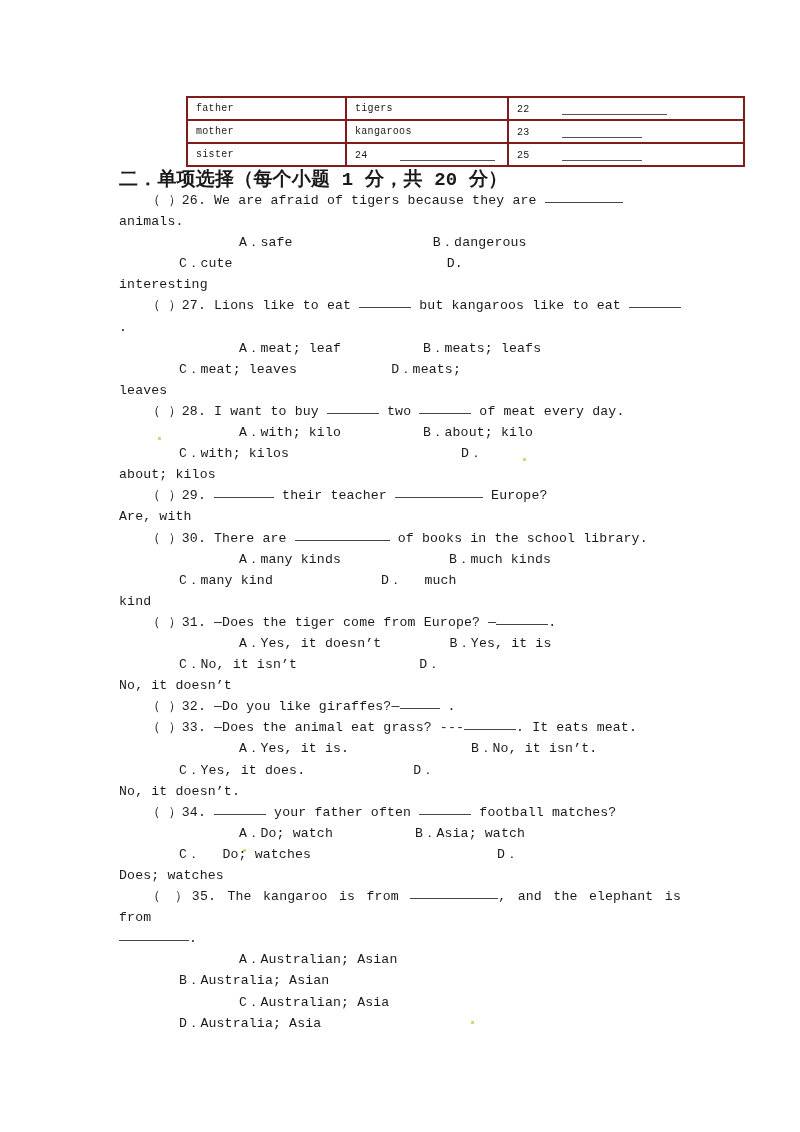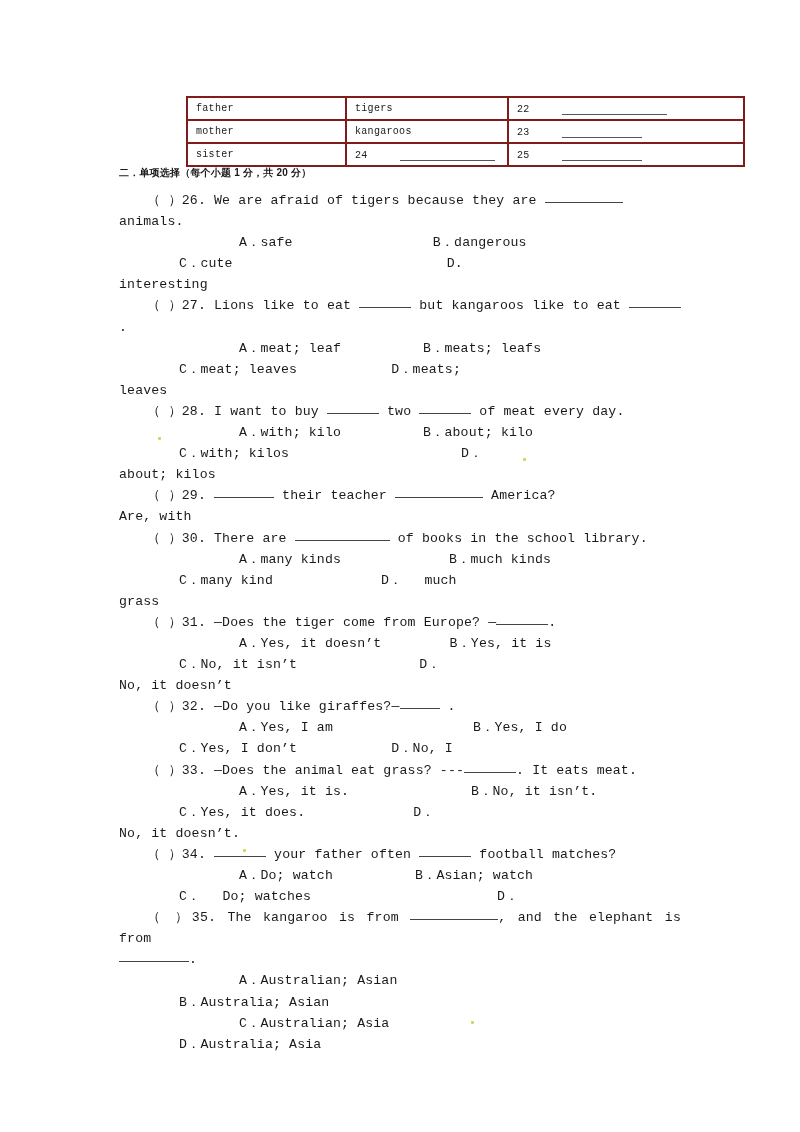--- a/index.html
+++ b/index.html
@@ -56,23 +56,23 @@
   .bl-a { width: 105px; }
   .bl-b { width: 80px; }
   .bl-c { width: 95px; }
   .bl-d { width: 80px; }
 
   
   .section-title {
     position: absolute;
     left: 119px;
     top: 166px;
-    font-family: Liberation Sans, sans-serif;
+    font-family: Liberation Mono, monospace;
     font-weight: bold;
-    font-size: 10px;
+    font-size: 19px;
     letter-spacing: 0.2px;
     white-space: nowrap;
   }
 
   
   .qbody {
     position: absolute;
     left: 119px;
     top: 190px;
     width: 562px;
@@ -186,40 +186,40 @@
     <div class="qline">interesting</div>
 
     <div class="qline indent-q"><span>（  ）</span><span>27.</span> <span>Lions like to eat </span><span class="u u-52"></span><span> but kangaroos like to eat </span><span class="u u-52"></span><span>.</span></div>
     <div class="qline indent-o"><span class="opt"><span>A．</span><span>meat; leaf</span></span><span class="sp-3"></span><span class="opt"><span>B．</span><span>meats; leafs</span></span><span class="sp-5"></span><span class="opt"><span>C．</span><span>meat; leaves</span></span><span class="sp-4"></span><span class="opt"><span>D．</span>meats;</span></div>
     <div class="qline">leaves</div>
 
     <div class="qline indent-q"><span>（  ）</span><span>28.</span> <span>I want to buy </span><span class="u u-52"></span><span> two </span><span class="u u-52"></span><span> of meat every day.</span></div>
     <div class="qline indent-o"><span class="opt"><span>A．</span><span>with; kilo</span></span><span class="sp-3"></span><span class="opt"><span>B．</span><span>about; kilo</span></span><span class="sp-6"></span><span class="opt"><span>C．</span><span>with; kilos</span></span><span class="sp-9"></span><span class="opt"><span>D．</span></span></div>
     <div class="qline">about; kilos</div>
 
-    <div class="qline indent-q"><span>（  ）</span><span>29.</span> <span class="u u-60"></span><span> their teacher </span><span class="u u-88"></span><span> America?</span></div>
+    <div class="qline indent-q"><span>（  ）</span><span>29.</span> <span class="u u-60"></span><span> their teacher </span><span class="u u-88"></span><span> Europe?</span></div>
     <div class="qline">Are, with</div>
 
     <div class="qline indent-q"><span>（  ）</span><span>30.</span> <span>There are </span><span class="u u-95"></span><span> of books in the school library.</span></div>
     <div class="qline indent-o"><span class="opt"><span>A．</span><span>many kinds</span></span><span class="sp-5"></span><span class="opt"><span>B．</span><span>much kinds</span></span><span class="sp-6"></span><span class="opt"><span>C．</span><span>many kind</span></span><span class="sp-5"></span><span class="opt"><span>D．</span><span class="sp-3"></span>much</span></div>
-    <div class="qline">grass</div>
+    <div class="qline">kind</div>
 
     <div class="qline indent-q"><span>（  ）</span><span>31.</span> <span>—Does the tiger come from Europe? —</span><span class="u u-52"></span><span>.</span></div>
     <div class="qline indent-o"><span class="opt"><span>A．</span><span>Yes, it doesn’t</span></span> <span class="opt"><span>B．</span><span>Yes, it is</span></span><span class="sp-5"></span><span class="opt"><span>C．</span><span>No, it isn’t</span></span><span class="sp-6"></span><span class="opt">D．</span></div>
     <div class="qline">No, it doesn’t</div>
 
     <div class="qline indent-q"><span>（  ）</span><span>32.</span> <span>—Do you like giraffes?—</span><span class="u u-40"></span><span> .</span></div>
-    <div class="qline indent-o"><span class="opt"><span>A．</span><span>Yes, I am</span></span><span class="sp-7"></span><span class="opt"><span>B．</span><span>Yes, I do</span></span><span class="sp-5"></span><span class="opt"><span>C．</span><span>Yes, I don’t</span></span><span class="sp-4"></span><span class="opt"><span>D．</span>No, I</span></div>
 
     <div class="qline indent-q"><span>（  ）</span><span>33.</span> <span>—Does the animal eat grass? ---</span><span class="u u-52"></span><span>. It eats meat.</span></div>
     <div class="qline indent-o"><span class="opt"><span>A．</span><span>Yes, it is.</span></span><span class="sp-6"></span><span class="opt"><span>B．</span><span>No, it isn’t.</span></span><span class="sp-4"></span><span class="opt"><span>C．</span><span>Yes, it does.</span></span><span class="sp-5"></span><span class="opt">D．</span></div>
     <div class="qline">No, it doesn’t.</div>
 
     <div class="qline indent-q"><span>（  ）</span><span>34.</span> <span class="u u-52"></span><span> your father often </span><span class="u u-52"></span><span> football matches?</span></div>
-    <div class="qline indent-o"><span class="opt"><span>A．</span><span>Do; watch</span></span><span class="sp-3"></span><span class="opt"><span>B．</span><span>Asian; watch</span></span><span class="sp-4"></span><span class="opt"><span>C．</span><span class="sp-3"></span>Do; watches</span><span class="sp-10"></span><span class="opt">D．</span></div>
+    <div class="qline indent-o"><span class="opt"><span>A．</span><span>Do; watch</span></span><span class="sp-3"></span><span class="opt"><span>B．</span><span>Asia; watch</span></span><span class="sp-4"></span><span class="opt"><span>C．</span><span class="sp-3"></span>Do; watches</span><span class="sp-10"></span><span class="opt">D．</span></div>
+    <div class="qline">Does; watches</div>
 
     <div class="qline indent-q justify"><span>（  ）</span><span>35.</span> <span>The kangaroo is from </span><span class="u u-88"></span><span>, and the elephant is from </span></div>
     <div class="qline"><span class="u u-70"></span><span>.</span></div>
     <div class="qline indent-o"><span class="opt"><span>A．</span><span>Australian; Asian</span></span><span class="sp-8"></span><span class="opt"><span>B．</span><span>Australia; Asian</span></span></div>
     <div class="qline indent-o"><span class="opt"><span>C．</span><span>Australian; Asia</span></span><span class="sp-9"></span><span class="opt"><span>D．</span><span>Australia; Asia</span></span></div>
 
   </div>
 
   <div class="mark" style="left:158px; top:437px;"></div>
   <div class="mark" style="left:523px; top:458px;"></div>

